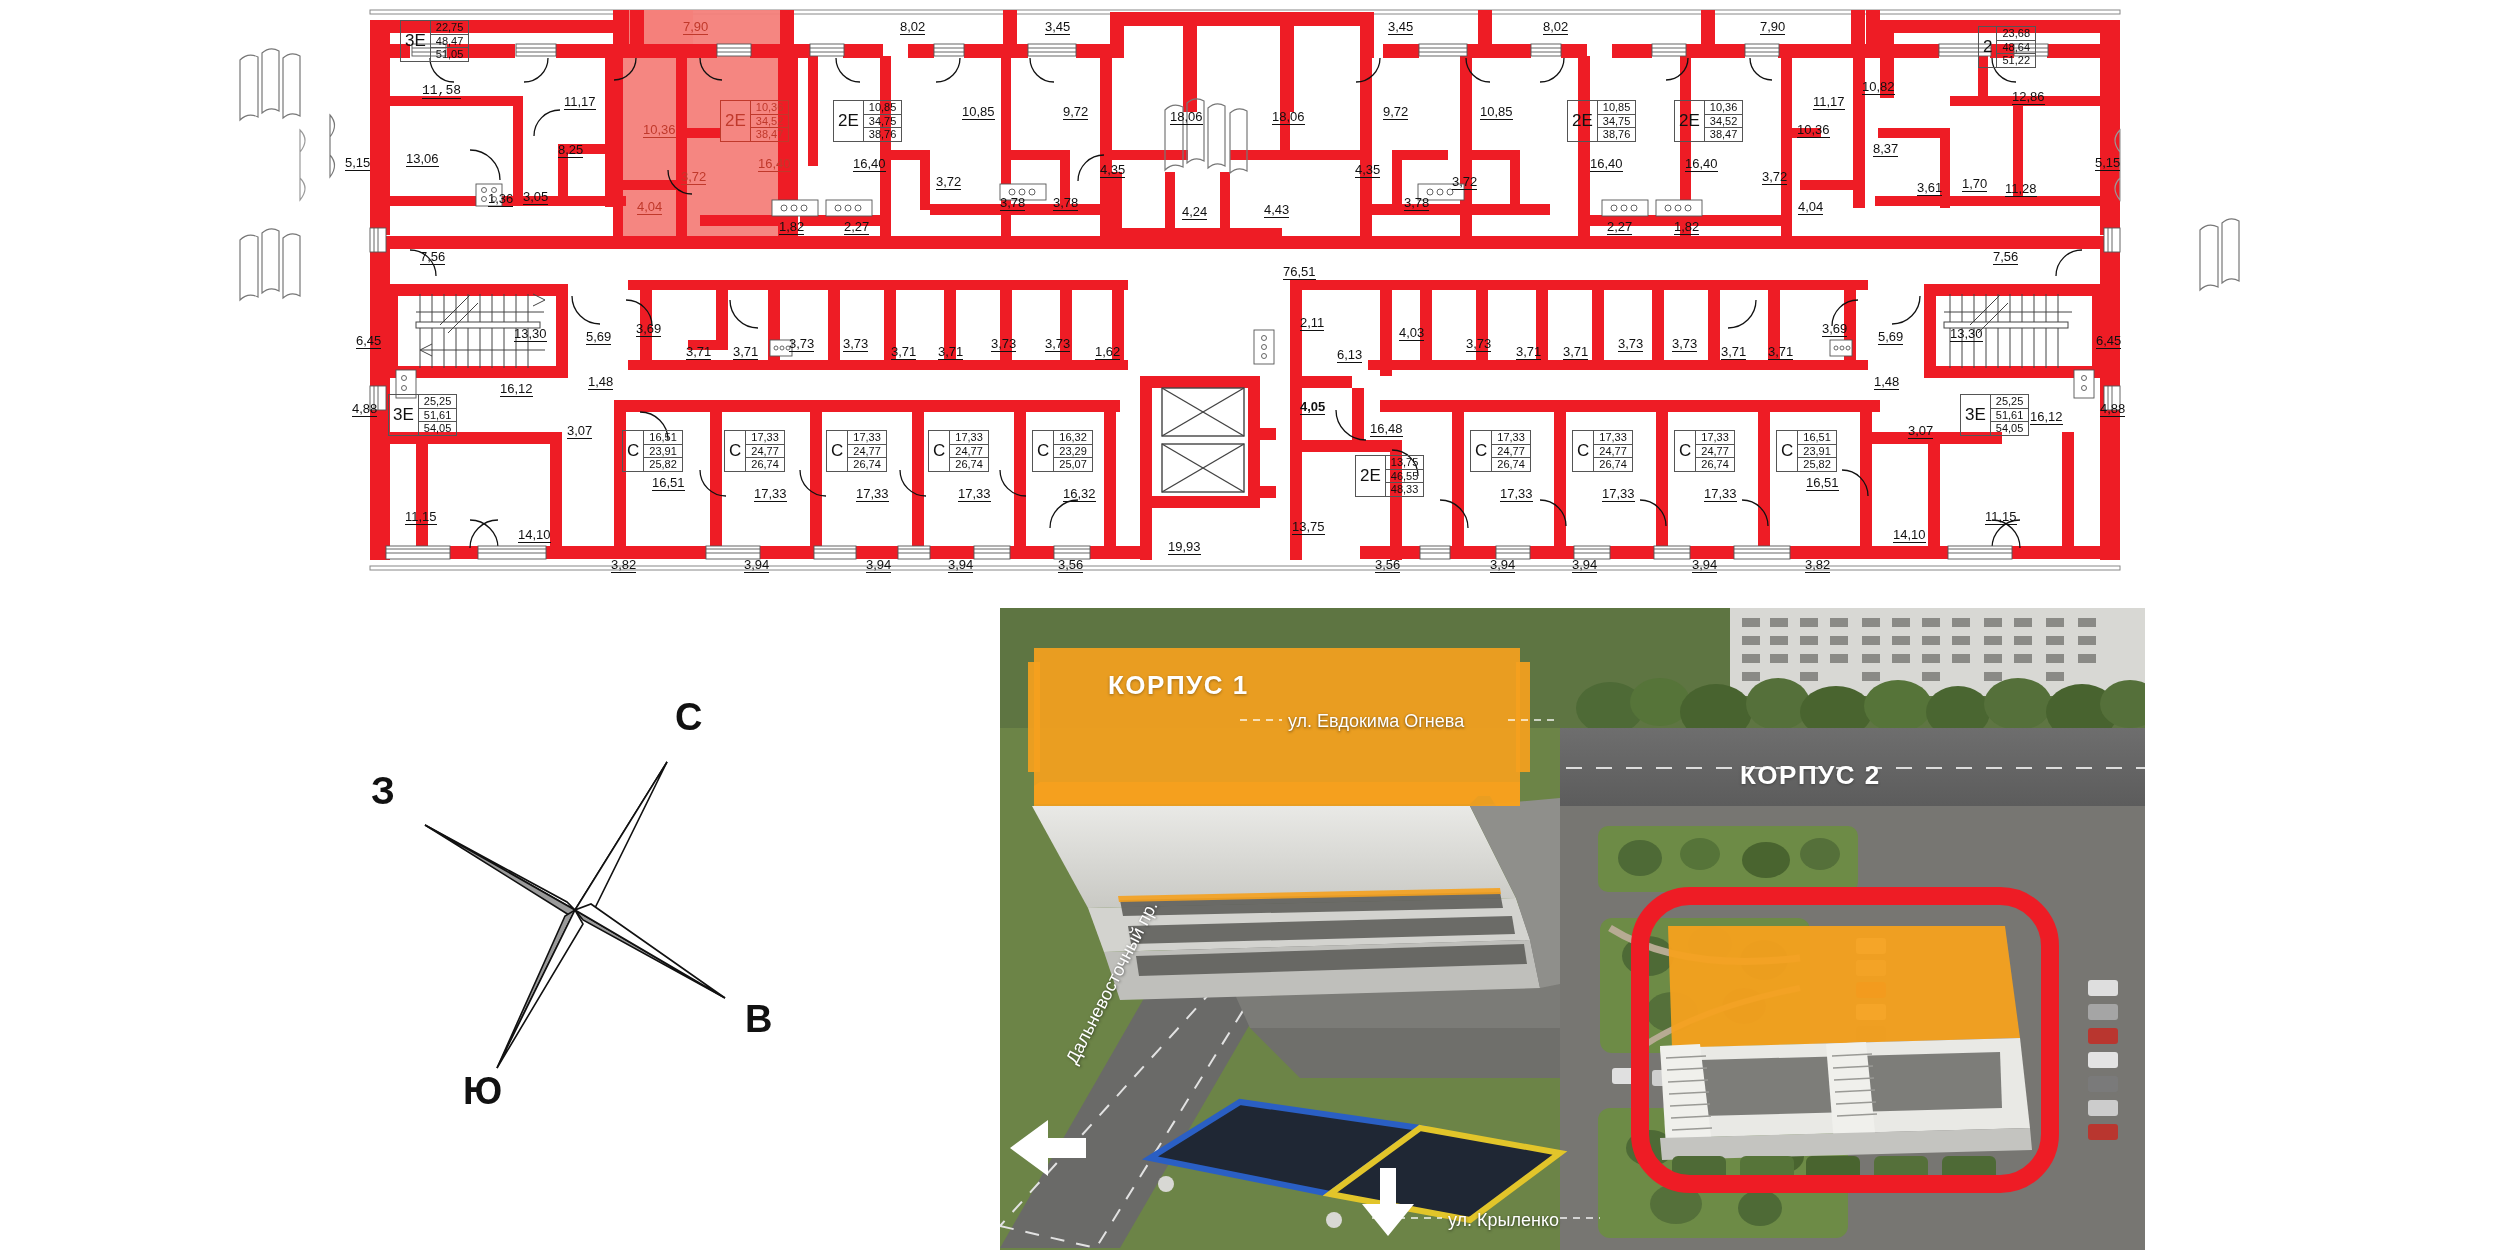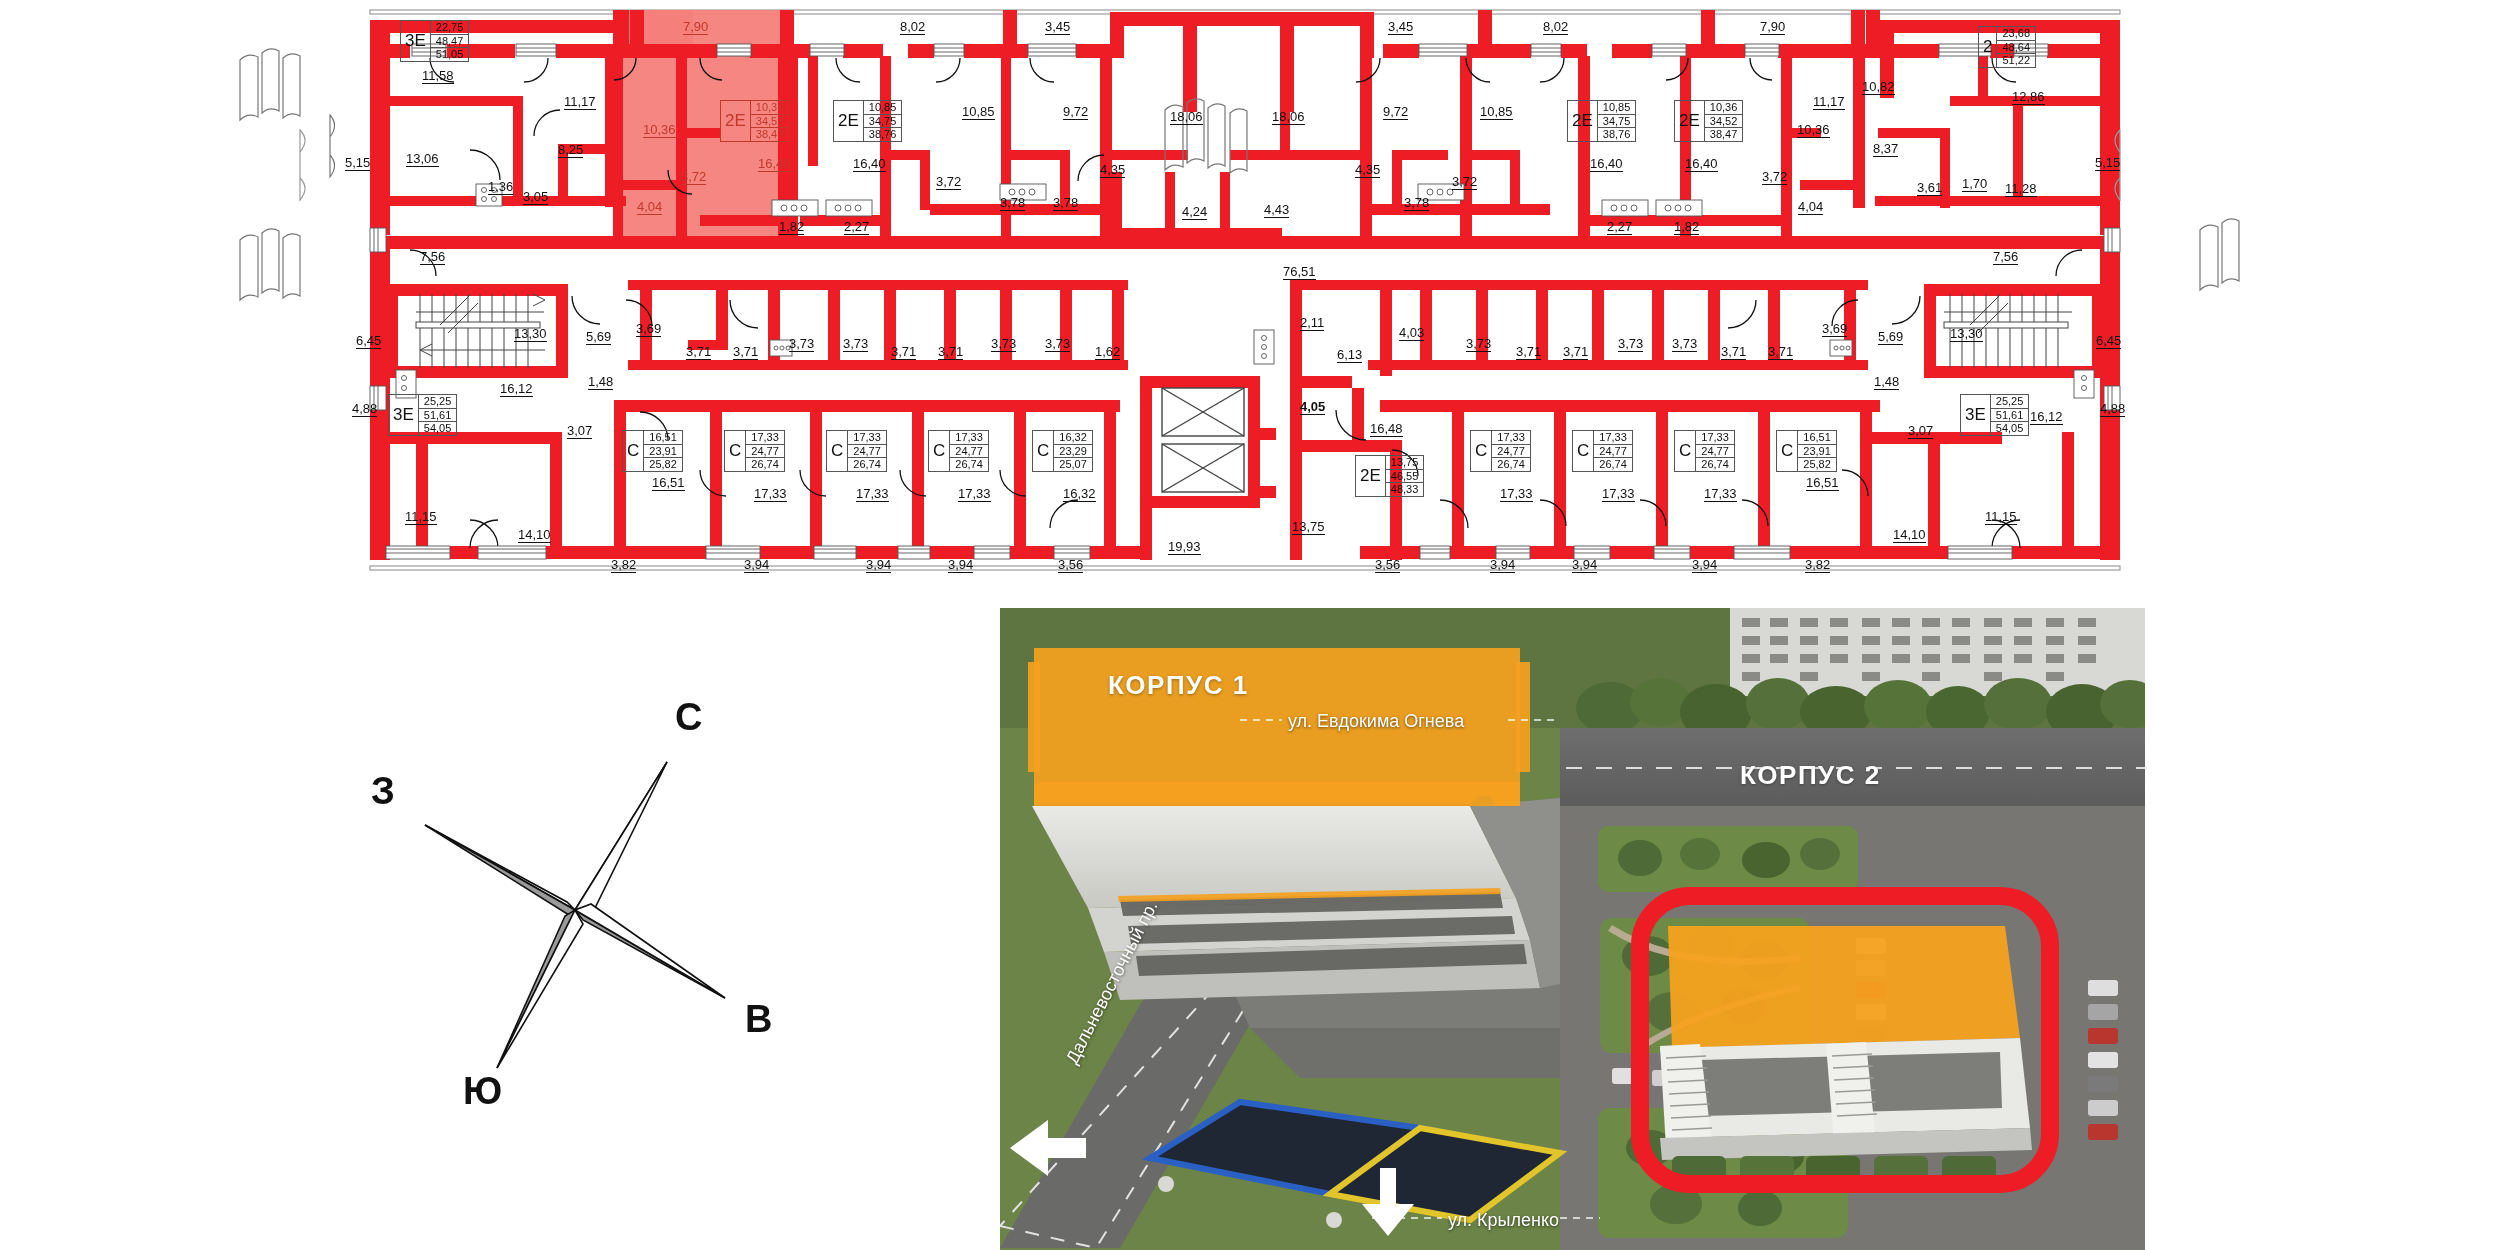--- a/index.html
+++ b/index.html
@@ -666,40 +666,40 @@
       </g>
     </svg>
 
     <div id="dim-host">
         <div class="fp-label hl" style="left: 683px; top: 20px;">7,90</div>
         <div class="fp-label" style="left: 900px; top: 20px;">8,02</div>
         <div class="fp-label" style="left: 1045px; top: 20px;">3,45</div>
         <div class="fp-label" style="left: 1388px; top: 20px;">3,45</div>
         <div class="fp-label" style="left: 1543px; top: 20px;">8,02</div>
         <div class="fp-label" style="left: 1760px; top: 20px;">7,90</div>
-        <div class="fp-label" style="left: 422px; top: 69px;">11,58</div>
+        <div class="fp-label" style="left: 422px; top: 84px; font-family: Liberation Mono, monospace;">11,58</div>
         <div class="fp-label" style="left: 564px; top: 95px;">11,17</div>
         <div class="fp-label hl" style="left: 643px; top: 123px;">10,36</div>
         <div class="fp-label hl" style="left: 758px; top: 157px;">16,40</div>
         <div class="fp-label" style="left: 962px; top: 105px;">10,85</div>
         <div class="fp-label" style="left: 853px; top: 157px;">16,40</div>
         <div class="fp-label" style="left: 1063px; top: 105px;">9,72</div>
         <div class="fp-label" style="left: 1170px; top: 110px;">18,06</div>
         <div class="fp-label" style="left: 1272px; top: 110px;">18,06</div>
         <div class="fp-label" style="left: 1383px; top: 105px;">9,72</div>
         <div class="fp-label" style="left: 1480px; top: 105px;">10,85</div>
         <div class="fp-label" style="left: 1590px; top: 157px;">16,40</div>
         <div class="fp-label" style="left: 1685px; top: 157px;">16,40</div>
         <div class="fp-label" style="left: 1797px; top: 123px;">10,36</div>
         <div class="fp-label" style="left: 1862px; top: 80px;">10,82</div>
         <div class="fp-label" style="left: 2012px; top: 90px;">12,86</div>
         <div class="fp-label" style="left: 406px; top: 152px;">13,06</div>
         <div class="fp-label" style="left: 345px; top: 156px;">5,15</div>
         <div class="fp-label" style="left: 2095px; top: 156px;">5,15</div>
-        <div class="fp-label" style="left: 488px; top: 180px;">1,36</div>
+        <div class="fp-label" style="left: 488px; top: 192px;">1,36</div>
         <div class="fp-label" style="left: 523px; top: 190px;">3,05</div>
         <div class="fp-label" style="left: 1917px; top: 170px; margin-top: 11px;">3,61</div>
         <div class="fp-label" style="left: 1962px; top: 177px;">1,70</div>
         <div class="fp-label" style="left: 1873px; top: 142px;">8,37</div>
         <div class="fp-label" style="left: 2005px; top: 182px;">11,28</div>
         <div class="fp-label hl" style="left: 681px; top: 170px;">3,72</div>
         <div class="fp-label hl" style="left: 637px; top: 200px;">4,04</div>
         <div class="fp-label" style="left: 779px; top: 220px;">1,82</div>
         <div class="fp-label" style="left: 844px; top: 220px;">2,27</div>
         <div class="fp-label" style="left: 936px; top: 175px;">3,72</div>

